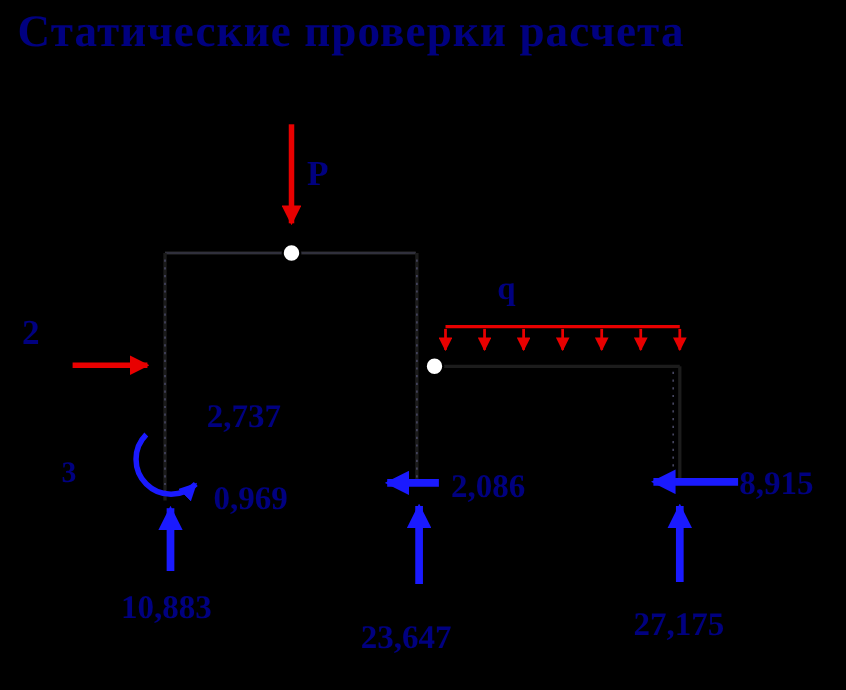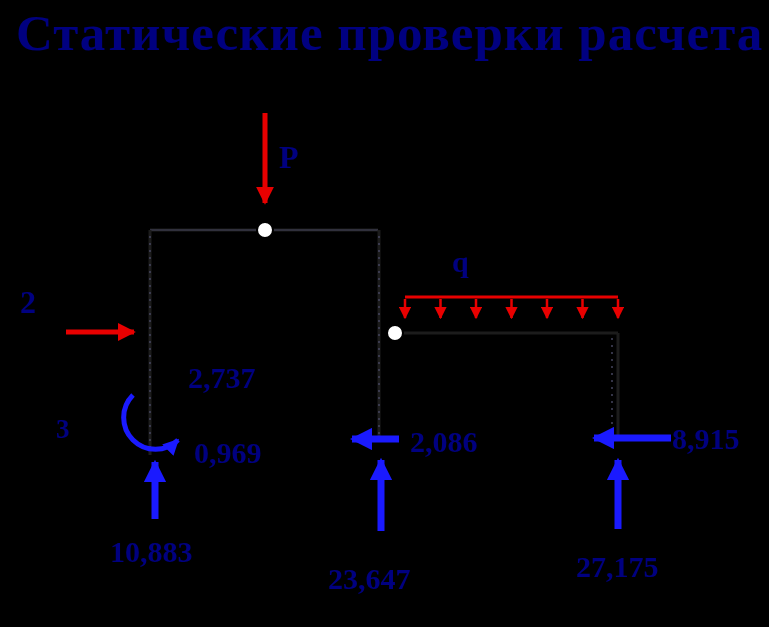--- a/index.html
+++ b/index.html
@@ -6,21 +6,21 @@
   .stage{
     position:relative;
     width:769px;height:627px;
     background:#000;
     overflow:hidden;
     font-family:"Liberation Serif",serif;
   }
   .title{
     position:absolute;
     left:16px;top:4px;
-    font-size:51px;
+    font-size:41px;
     font-weight:bold;
     color:#000080;
     letter-spacing:1px;
     white-space:nowrap;
   }
   svg{position:absolute;left:0;top:0;}
   svg text{
     font-family:"Liberation Serif",serif;
     font-weight:bold;
     fill:#000080;

